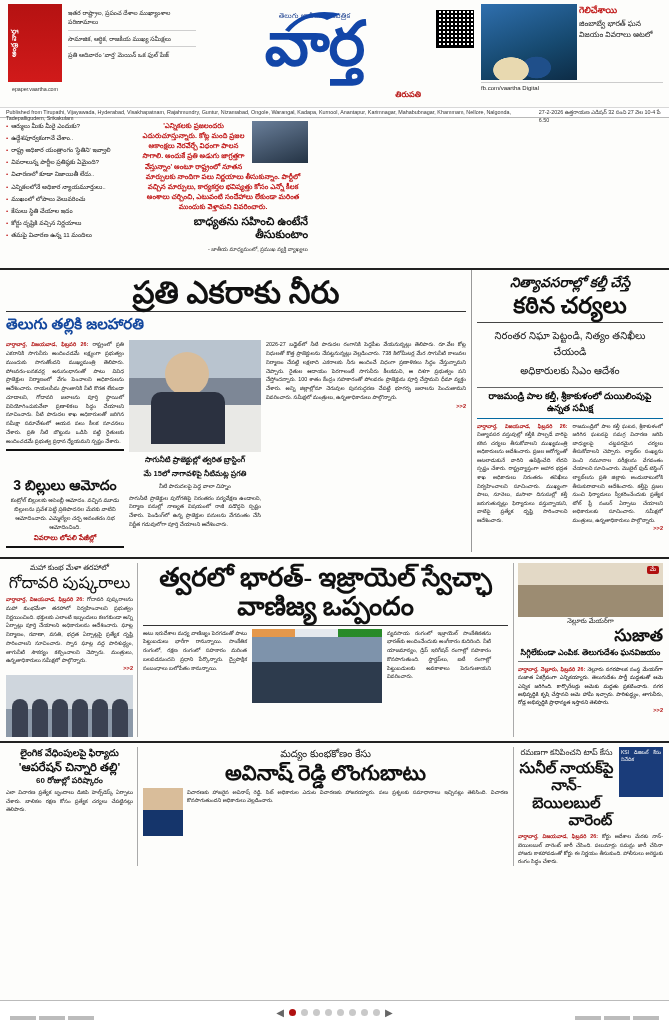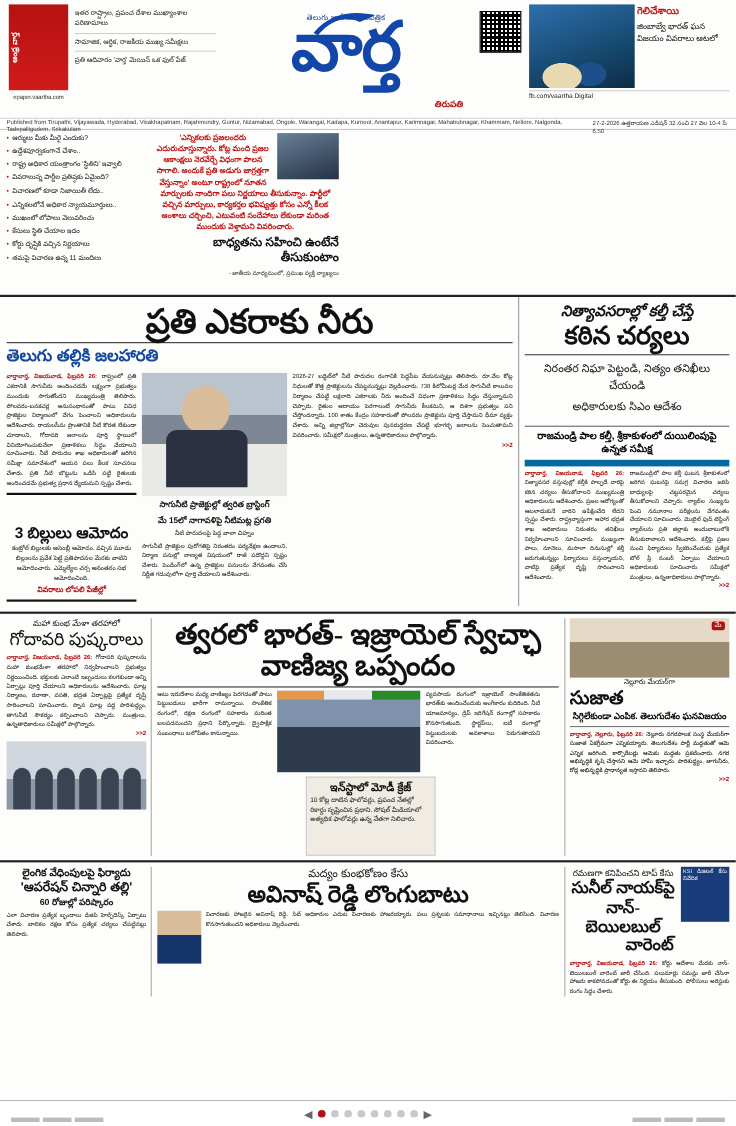--- a/index.html
+++ b/index.html
@@ -309,21 +309,21 @@
   .r-head2 {
     font-size: 23px; font-weight: bold; color: #111;
     text-align: center; line-height: 1.1; padding: 1px 0 4px;
     font-family: "Liberation Serif", serif;
     border-bottom: 1px solid #444;
   }
   .r-bullets { font-size: 10px; line-height: 1.6; text-align: center; color: #111; padding: 5px 0; font-weight: 500;}
   .r-bullets div { margin-bottom: 3px; }
   .r-sub {
     font-size: 9px; font-weight: bold; text-align: center; line-height: 1.3;
-    border-top: 1px solid #666; border-bottom: 6px solid #0369a1;
+    border-top: 1px solid #666; border-bottom: 1px solid #0369a1;
     padding: 3px 0; margin-bottom: 3px;
   }
   .r-cols { display: flex; gap: 5px; }
   .r-cols .rc { flex: 1; font-size: 5.3px; line-height: 1.62; text-align: justify; color: #141414; }
 
   
   .band2 {
     display: flex;
     padding: 4px 6px 0;
     gap: 5px;
@@ -358,21 +358,21 @@
     position: relative;
   }
   .b2-mid .flagstrip { position:absolute; left:0; right:0; top:0; height:8px; background: linear-gradient(90deg,#ff9933 0 33%, #fff 33% 66%, #138808 66% 100%); opacity:.8;}
   .b2-mid .insta {
     width: 118px; height: 72px; background: #f0ece4; border: 1px solid #ccc;
     font-size: 6px; line-height: 1.45; padding: 3px; color: #111;
   }
   .b2-mid .insta .t { font-size: 10px; font-weight: bold; text-align: center; color: #111; }
 
   .b2-right .kicker { font-size: 6.5px; text-align: center; color: #111; }
-  .b2-right .h2 { font-size: 17px; font-weight: bold; text-align: left; color: #111; line-height: 1.12; font-family:"Liberation Serif",serif;}
+  .b2-right .h2 { font-size: 17px; font-weight: bold; text-align: right; color: #111; line-height: 1.12; font-family:"Liberation Serif",serif;}
   .b2-right .h3 { font-size: 8px; font-weight: bold; text-align: center; line-height: 1.4; padding: 2px 0; border-bottom: 1px solid #777; }
   .b2-right .body { font-size: 5.3px; line-height: 1.6; text-align: justify; padding-top: 3px; }
   .b2-right .photo-top {
     width: 100%; height: 54px;
     background: linear-gradient(180deg,#e3d9c6 0 40%, #9c8c72 40% 100%);
     position: relative; overflow: hidden;
   }
   .b2-right .photo-top .badge {
     position:absolute; right:4px; top:3px; background:#b01010; color:#fff;
     font-size:6px; padding:0 3px; border-radius:2px;
@@ -598,24 +598,20 @@
         <div class="cl">అటు ఇరుదేశాల మధ్య వాణిజ్యం పెరగడంతో పాటు పెట్టుబడులు భారీగా రానున్నాయి. సాంకేతిక రంగంలో, రక్షణ రంగంలో సహకారం మరింత బలపడనుందని ప్రధాని పేర్కొన్నారు. ద్వైపాక్షిక సంబంధాలు బలోపేతం కానున్నాయి.</div>
         <div>
           <div class="photo">
             <div class="flagstrip"></div>
           </div>
         </div>
         <div class="cl">వ్యవసాయ రంగంలో ఇజ్రాయెల్ సాంకేతికతను భారత్‌కు అందించేందుకు అంగీకారం కుదిరింది. నీటి యాజమాన్యం, డ్రిప్ ఇరిగేషన్ రంగాల్లో సహకారం కొనసాగుతుంది. స్టార్టప్‌లు, ఐటీ రంగాల్లో పెట్టుబడులకు అవకాశాలు పెరుగుతాయని వివరించారు.</div>
       </div>
       <div class="cols" style="padding-top:4px;">
         <div class="cl" style="width:130px"></div>
-        <div class="insta">
-          <div class="t">ఇన్‌స్టాలో మోడీ క్రేజ్</div>
-          <div>10 కోట్ల దాటిన ఫాలోవర్లు, ప్రపంచ నేతల్లో రికార్డు సృష్టించిన ప్రధాని. సోషల్ మీడియాలో అత్యధిక ఫాలోవర్లు ఉన్న నేతగా నిలిచారు.</div>
-        </div>
       </div>
     </div>
 
     <div class="b2-right">
       <div class="photo-top">
         <div class="badge">మే</div>
       </div>
       <div class="kicker">నెల్లూరు మేయర్‌గా</div>
       <div class="h2">సుజాత</div>
       <div class="h3">సిగ్గిలేకుండా ఎంపిక. తెలుగుదేశం ఘనవిజయం</div>

